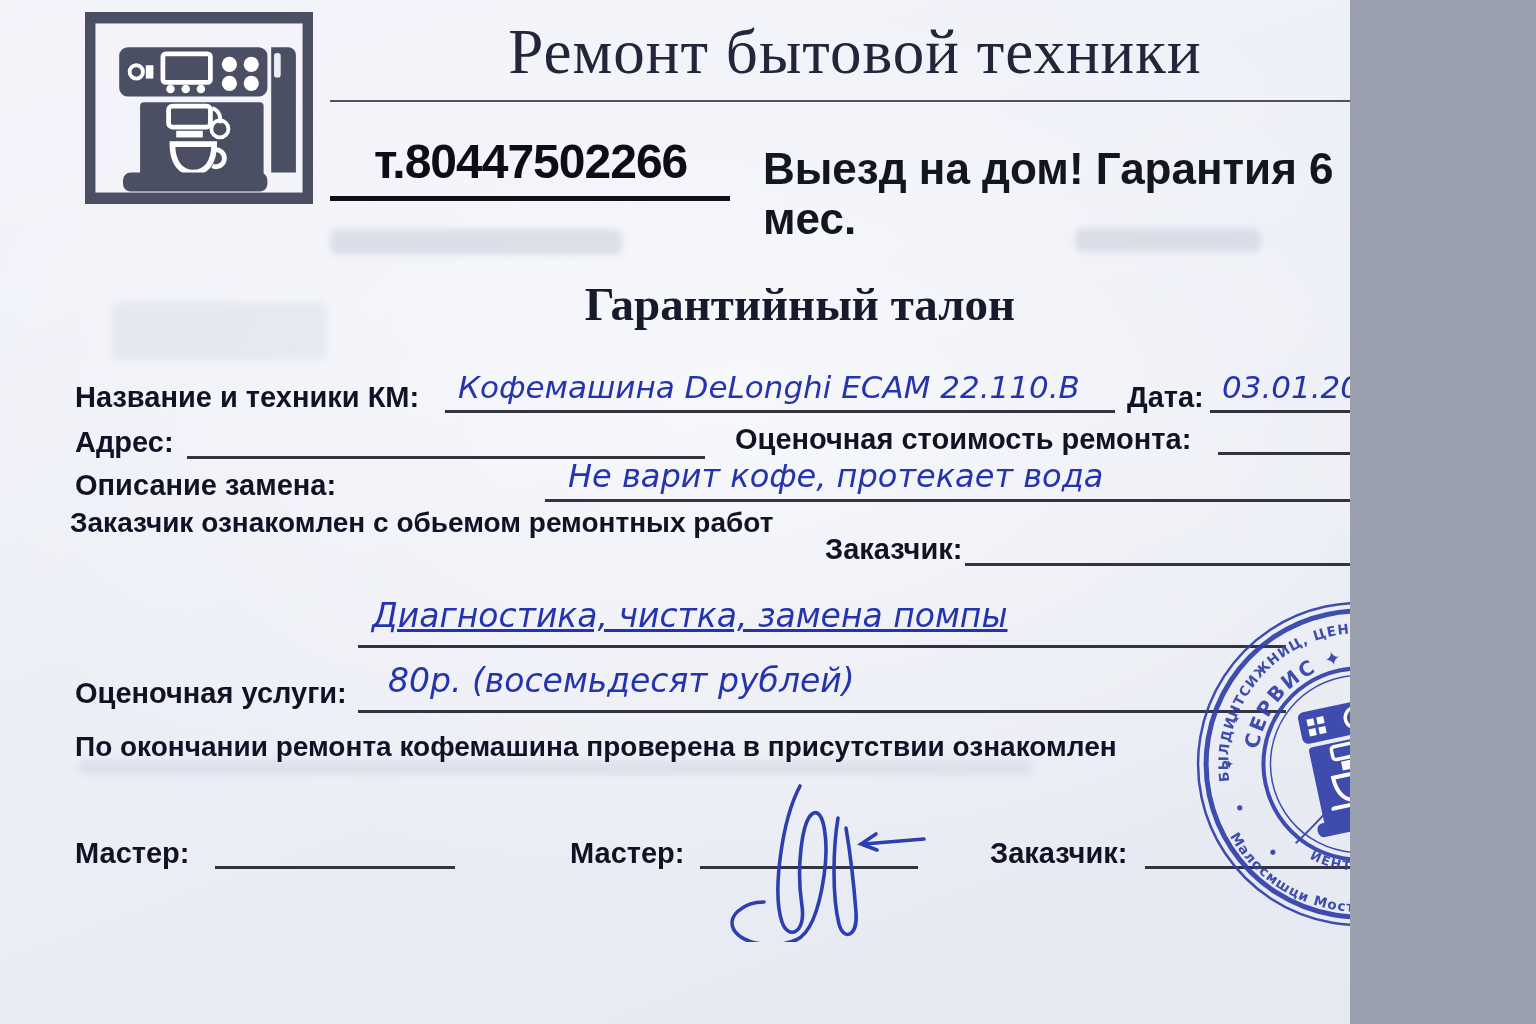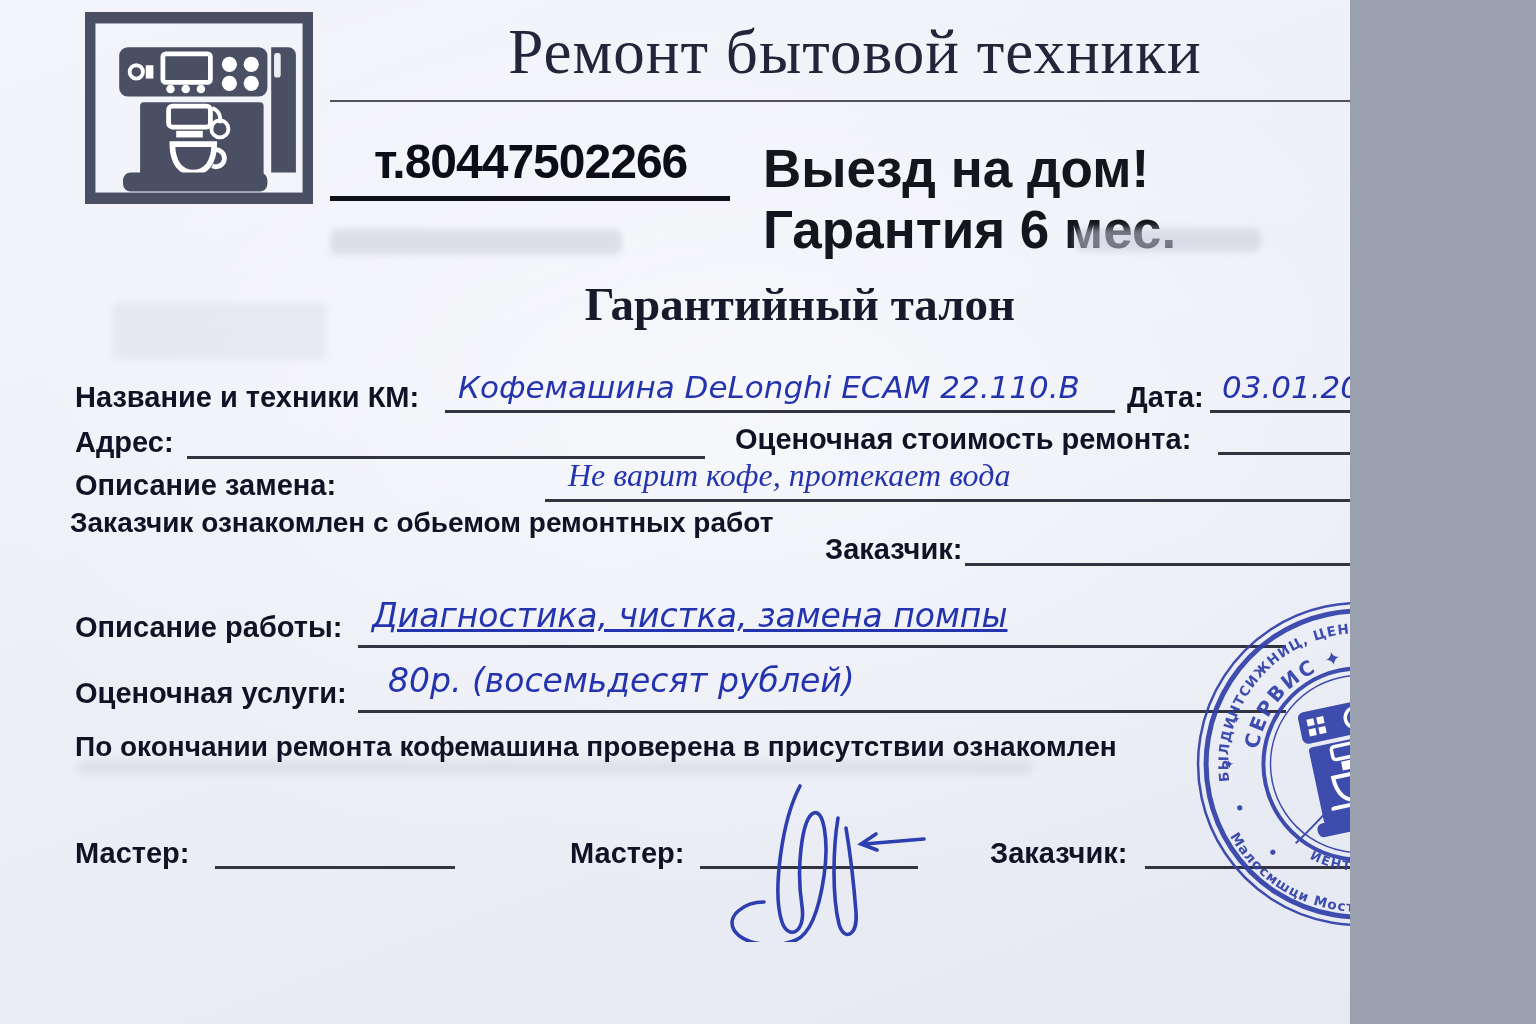--- a/index.html
+++ b/index.html
@@ -12,21 +12,21 @@
   }
   .abs{position:absolute;}
   
   .logo-frame{left:85px;top:12px;width:228px;height:192px;}
   .hdr-title{left:330px;top:16px;width:1050px;text-align:center;
     font-family:"Liberation Serif", serif;font-size:63px;font-weight:400;
     color:#23263a;letter-spacing:1px;}
   .hdr-rule{left:330px;top:100px;width:1182px;height:2px;background:#52525e;}
   .phone{left:335px;top:134px;font-size:48px;font-weight:700;letter-spacing:-1px;color:#0c0d18;margin-left:39px;}
   .phone-line{left:330px;top:196px;width:400px;height:5px;background:#101018;}
-  .tagline{left:763px;top:138px;font-size:53px;font-weight:600;color:#14161f;}
+  .tagline{left:763px;top:144px;font-size:44px;font-weight:600;color:#14161f;}
   
   .smudge{background:#c9cddb;border-radius:8px;filter:blur(3px);opacity:.55;}
   
   .doc-title{left:330px;top:277px;width:940px;text-align:center;
     font-family:"Liberation Serif", serif;font-size:47px;font-weight:700;color:#181a2c;}
   
   .lbl{font-size:29px;font-weight:700;color:#101225;white-space:nowrap;}
   .lbl-sm{font-size:28px;font-weight:700;color:#101225;white-space:nowrap;}
   .hw{font-family:"DejaVu Sans", sans-serif;font-style:italic;font-weight:500;
       color:#2433ae;white-space:nowrap;}
@@ -99,29 +99,28 @@
   <div class="abs fline" style="left:1210px;top:410px;width:270px;"></div>
 
   <div class="abs lbl" style="left:75px;top:426px;">Адрес:</div>
   <div class="abs hw" style="left:200px;top:418px;font-size:29px;"></div>
   <div class="abs fline" style="left:187px;top:456px;width:518px;"></div>
   <div class="abs lbl" style="left:735px;top:423px;">Оценочная стоимость ремонта:</div>
   <div class="abs hw" style="left:1228px;top:415px;font-size:29px;"></div>
   <div class="abs fline" style="left:1218px;top:452px;width:274px;"></div>
 
   <div class="abs lbl" style="left:75px;top:469px;">Описание замена:</div>
-  <div class="abs hw" style="left:568px;top:457px;font-size:32px;font-family:Liberation Serif, serif;">Не варит кофе, протекает вода</div>
+  <div class="abs hw" style="left:568px;top:457px;font-size:32px;">Не варит кофе, протекает вода</div>
   <div class="abs fline" style="left:545px;top:499px;width:960px;"></div>
 
   <div class="abs lbl-sm" style="left:70px;top:507px;">Заказчик ознакомлен с обьемом ремонтных работ</div>
   <div class="abs lbl" style="left:825px;top:533px;">Заказчик:</div>
   <div class="abs hw" style="left:980px;top:526px;font-size:29px;"></div>
   <div class="abs fline" style="left:965px;top:563px;width:482px;"></div>
 
-  <div class="abs lbl" style="left:75px;top:611px;">Описание работы:</div>
   <div class="abs hw" style="left:372px;top:596px;font-size:33px;text-decoration:underline;">Диагностика, чистка, замена помпы</div>
   <div class="abs fline" style="left:358px;top:645px;width:928px;"></div>
 
   <div class="abs lbl" style="left:75px;top:677px;">Оценочная услуги:</div>
   <div class="abs hw" style="left:388px;top:661px;font-size:33px;">80р. (восемьдесят рублей)</div>
   <div class="abs fline" style="left:358px;top:710px;width:928px;"></div>
 
   <div class="abs lbl" style="left:75px;top:731px;font-size:28px;">По окончании ремонта кофемашина проверена в присутствии ознакомлен</div>
 
   <div class="abs lbl" style="left:75px;top:837px;">Мастер:</div>

